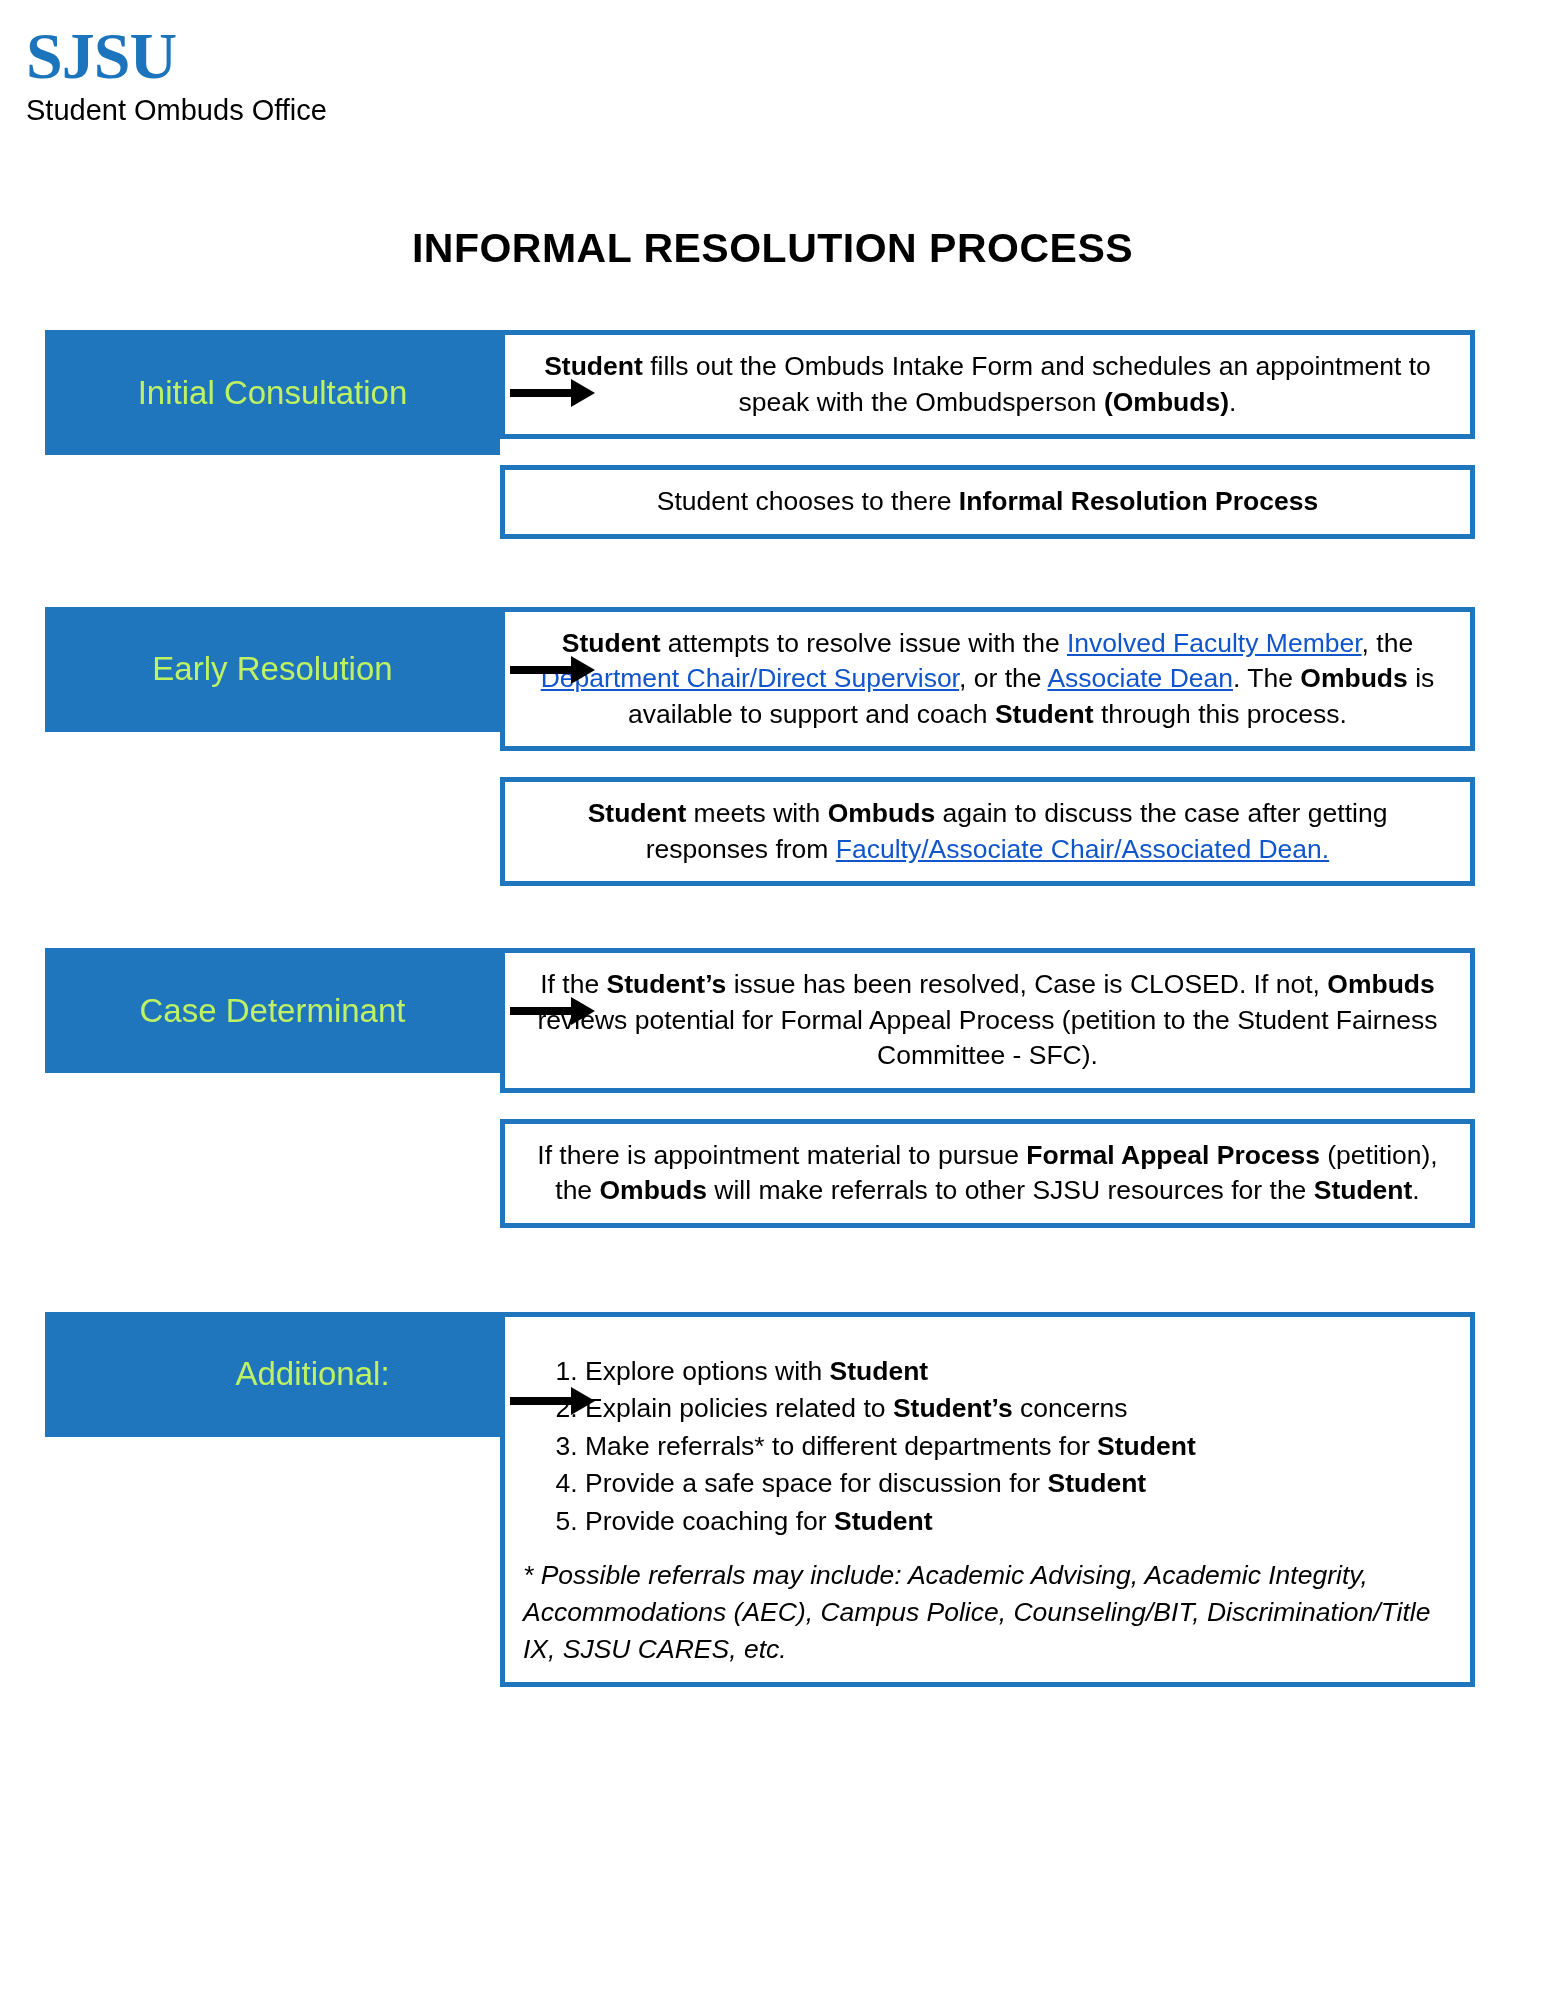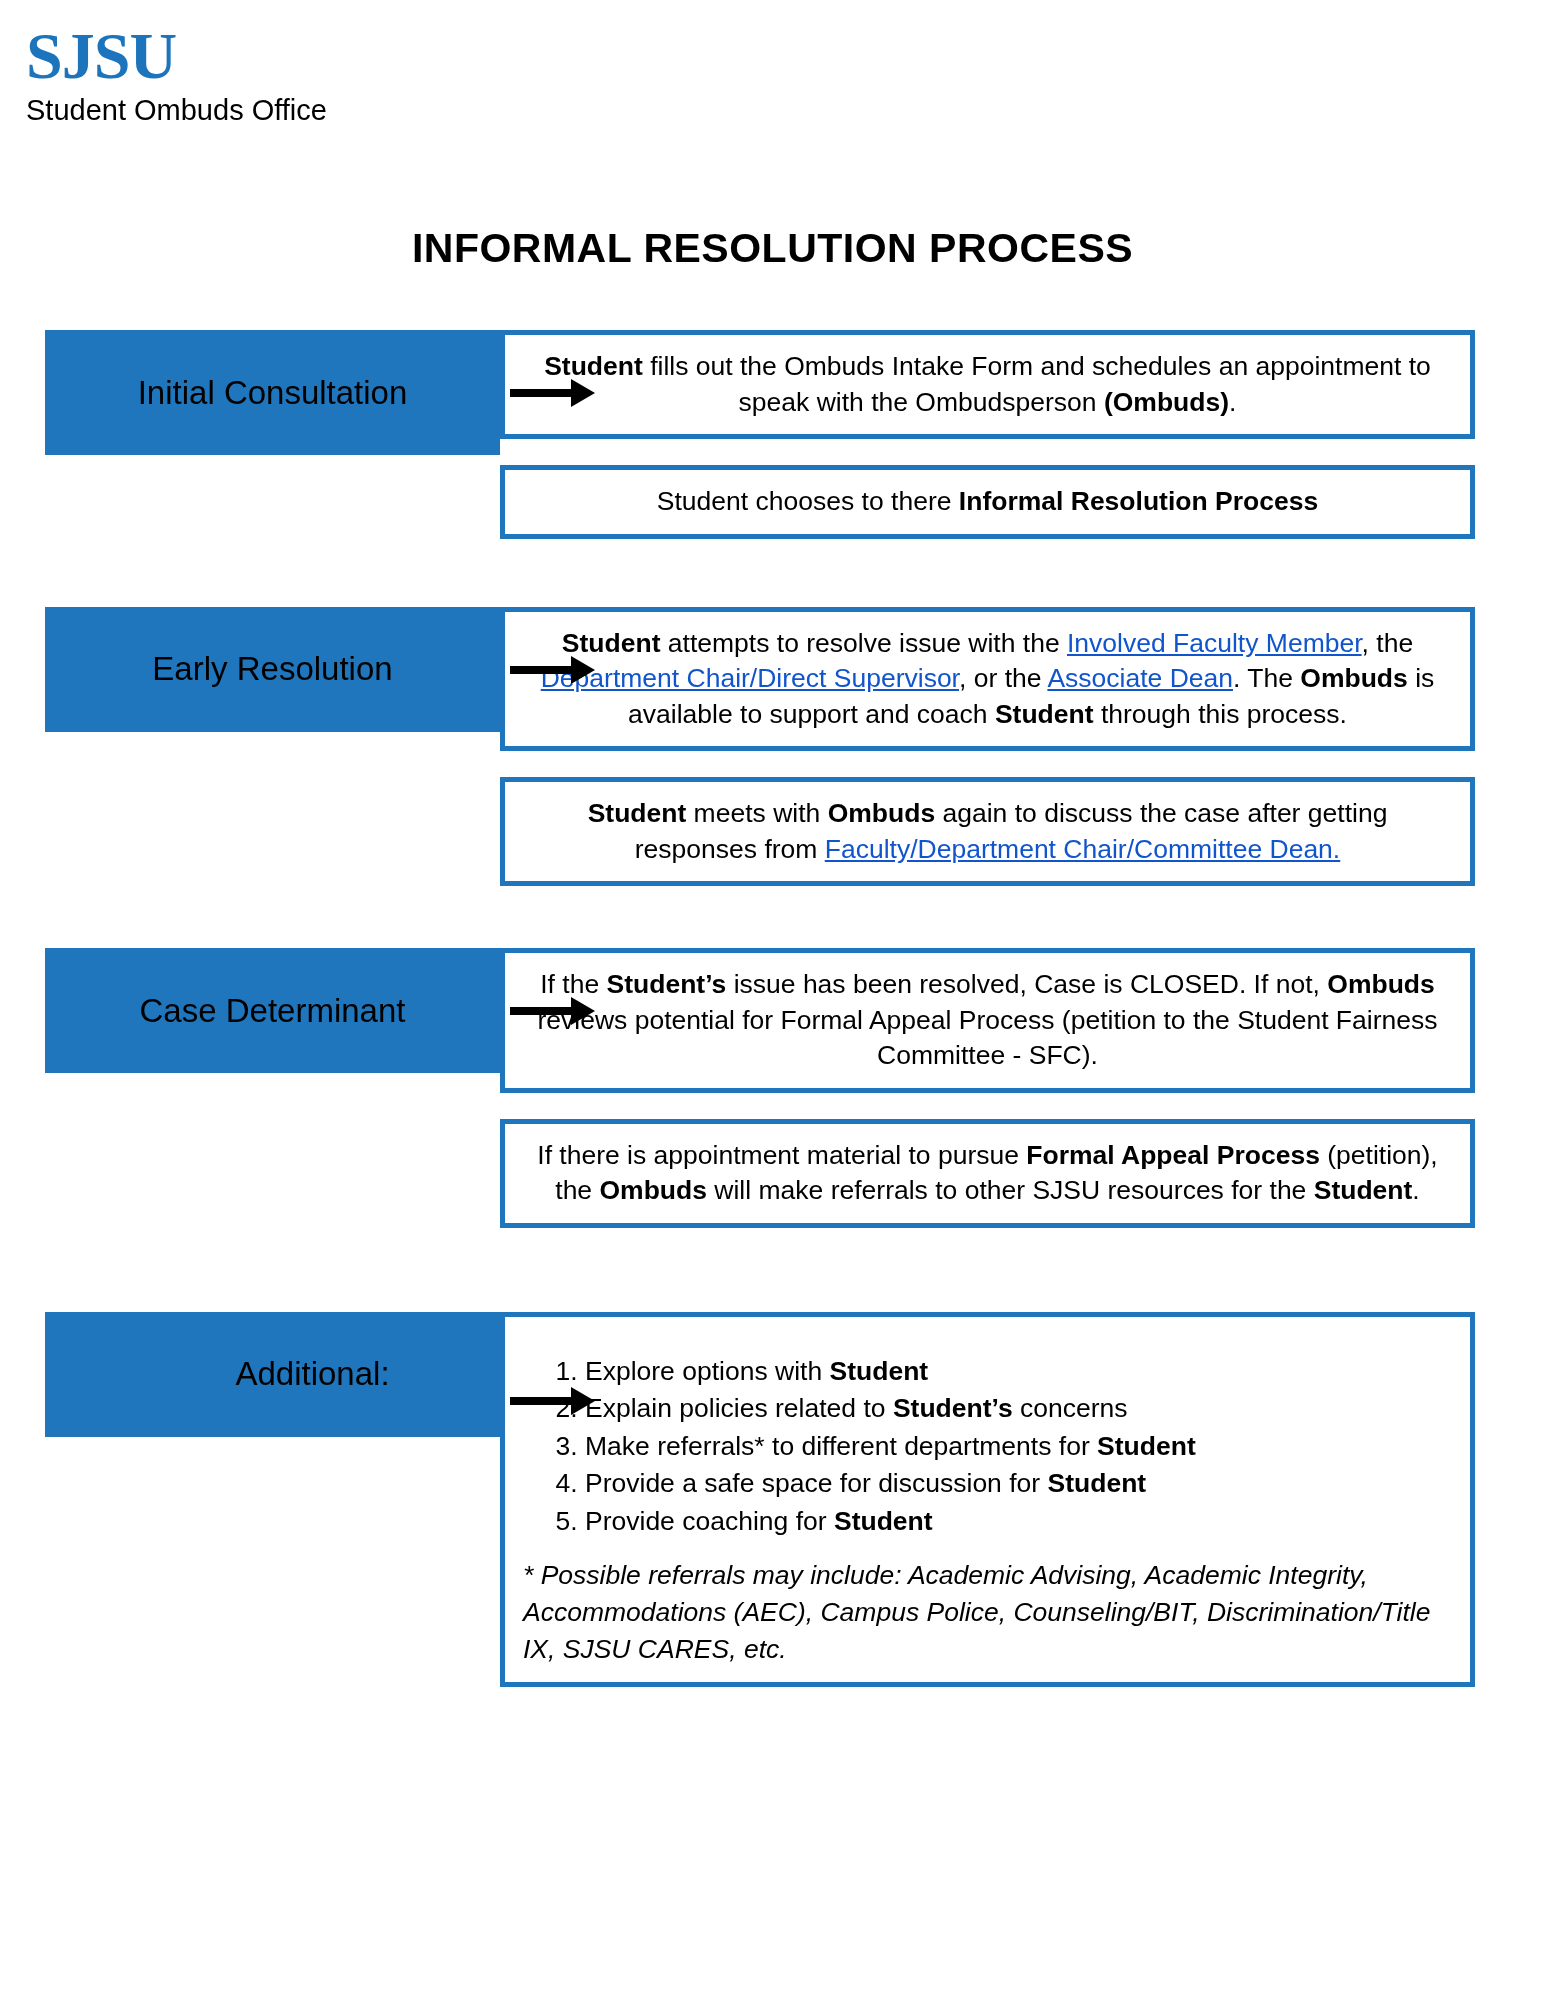--- a/index.html
+++ b/index.html
@@ -81,21 +81,21 @@
     flex: 0 0 500px;
     position: relative;
   }
   .right-col {
     flex: 1 1 auto;
     padding-right: 70px;
   }
 
   .stage-label {
     background: #1F76BC;
-    color: #000000;
+    color: #bef264;
     font-size: 33px;
     height: 125px;
     margin-left: 45px;
     margin-right: 0;
     width: 455px;
     box-sizing: border-box;
     display: flex;
     align-items: center;
     justify-content: center;
     text-align: center;
@@ -196,21 +196,21 @@
   <div class="row" style="margin-top:42px">
     <div class="left-col">
       <div class="stage-label">Early Resolution</div>
       <div class="arrow" style="top:50px">
         <div class="shaft"></div>
           <div class="head"></div>
       </div>
     </div>
     <div class="right-col">
       <div class="msg-box"><b>Student</b><span> attempts to resolve issue with the </span><span class="lnk">Involved Faculty Member</span><span>, the </span><span class="lnk">Department Chair/Direct Supervisor</span><span>, or the </span><span class="lnk">Associate Dean</span><span>. The </span><b>Ombuds</b><span> is available to support and coach </span><b>Student</b><span> through this process.</span></div>
-      <div class="msg-box"><b>Student</b><span> meets with </span><b>Ombuds</b><span> again to discuss the case after getting responses from </span><span class="lnk">Faculty/Department Chair/Committee Dean.</span></div>
+      <div class="msg-box"><b>Student</b><span> meets with </span><b>Ombuds</b><span> again to discuss the case after getting responses from </span><span class="lnk">Faculty/Associate Chair/Associated Dean.</span></div>
     </div>
   </div>
 
   <div class="row" style="margin-top:36px">
     <div class="left-col">
       <div class="stage-label">Case Determinant</div>
       <div class="arrow" style="top:50px">
         <div class="shaft"></div>
           <div class="head"></div>
       </div>

